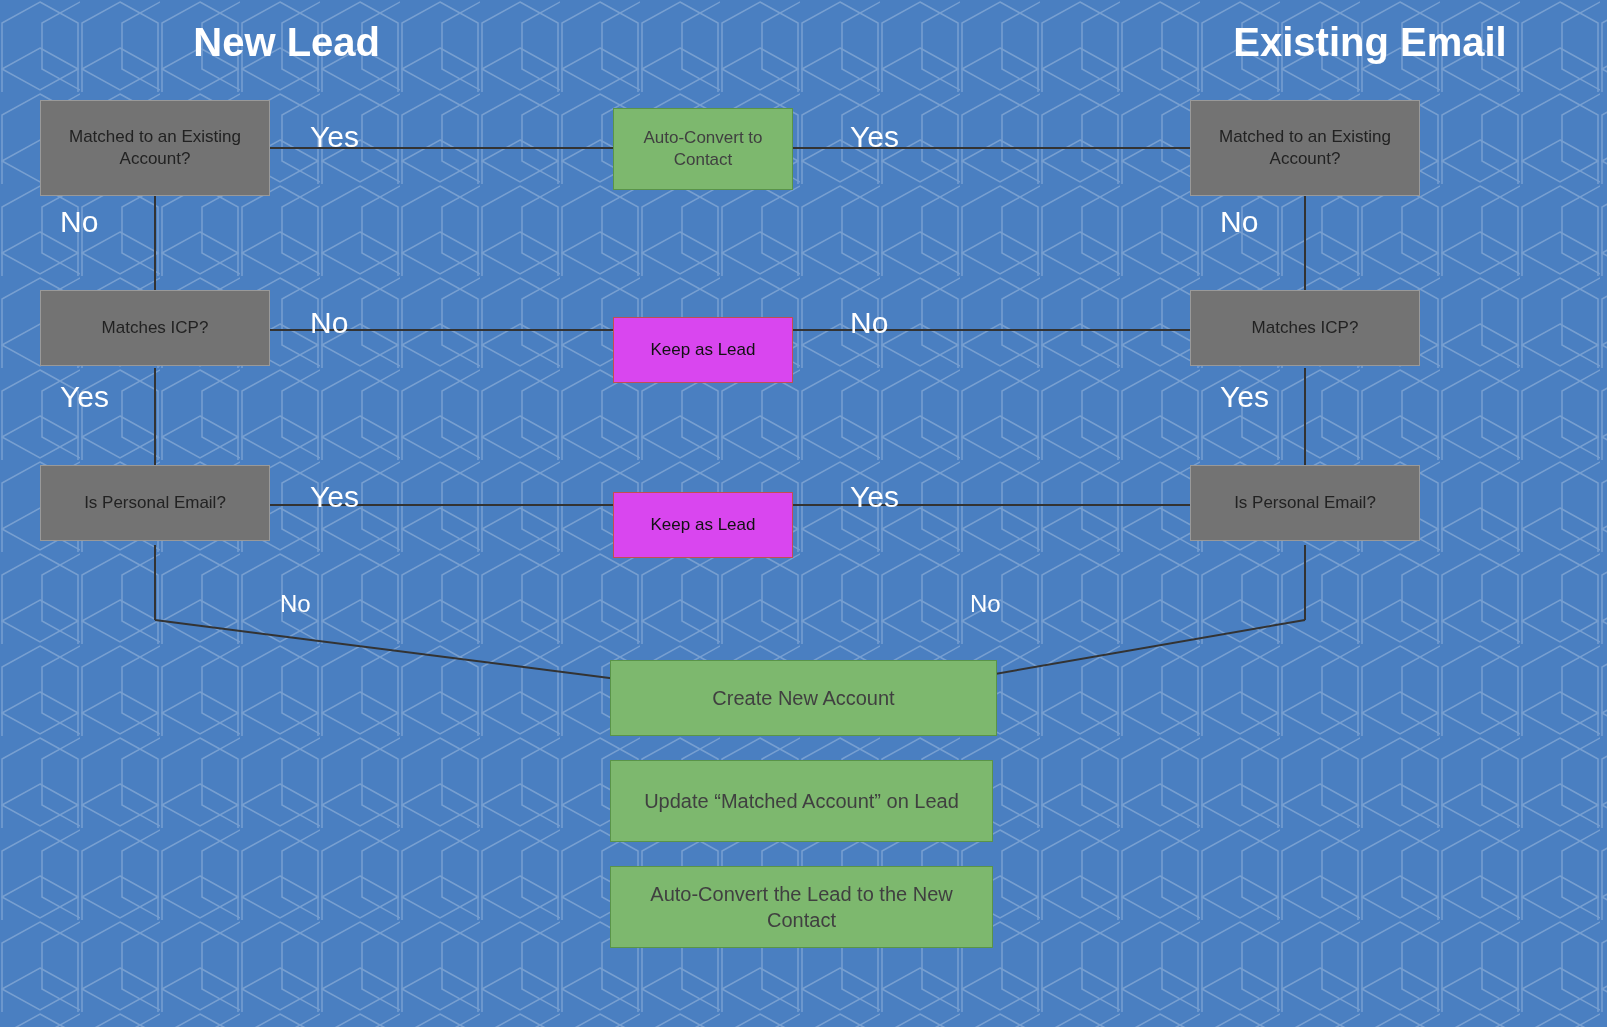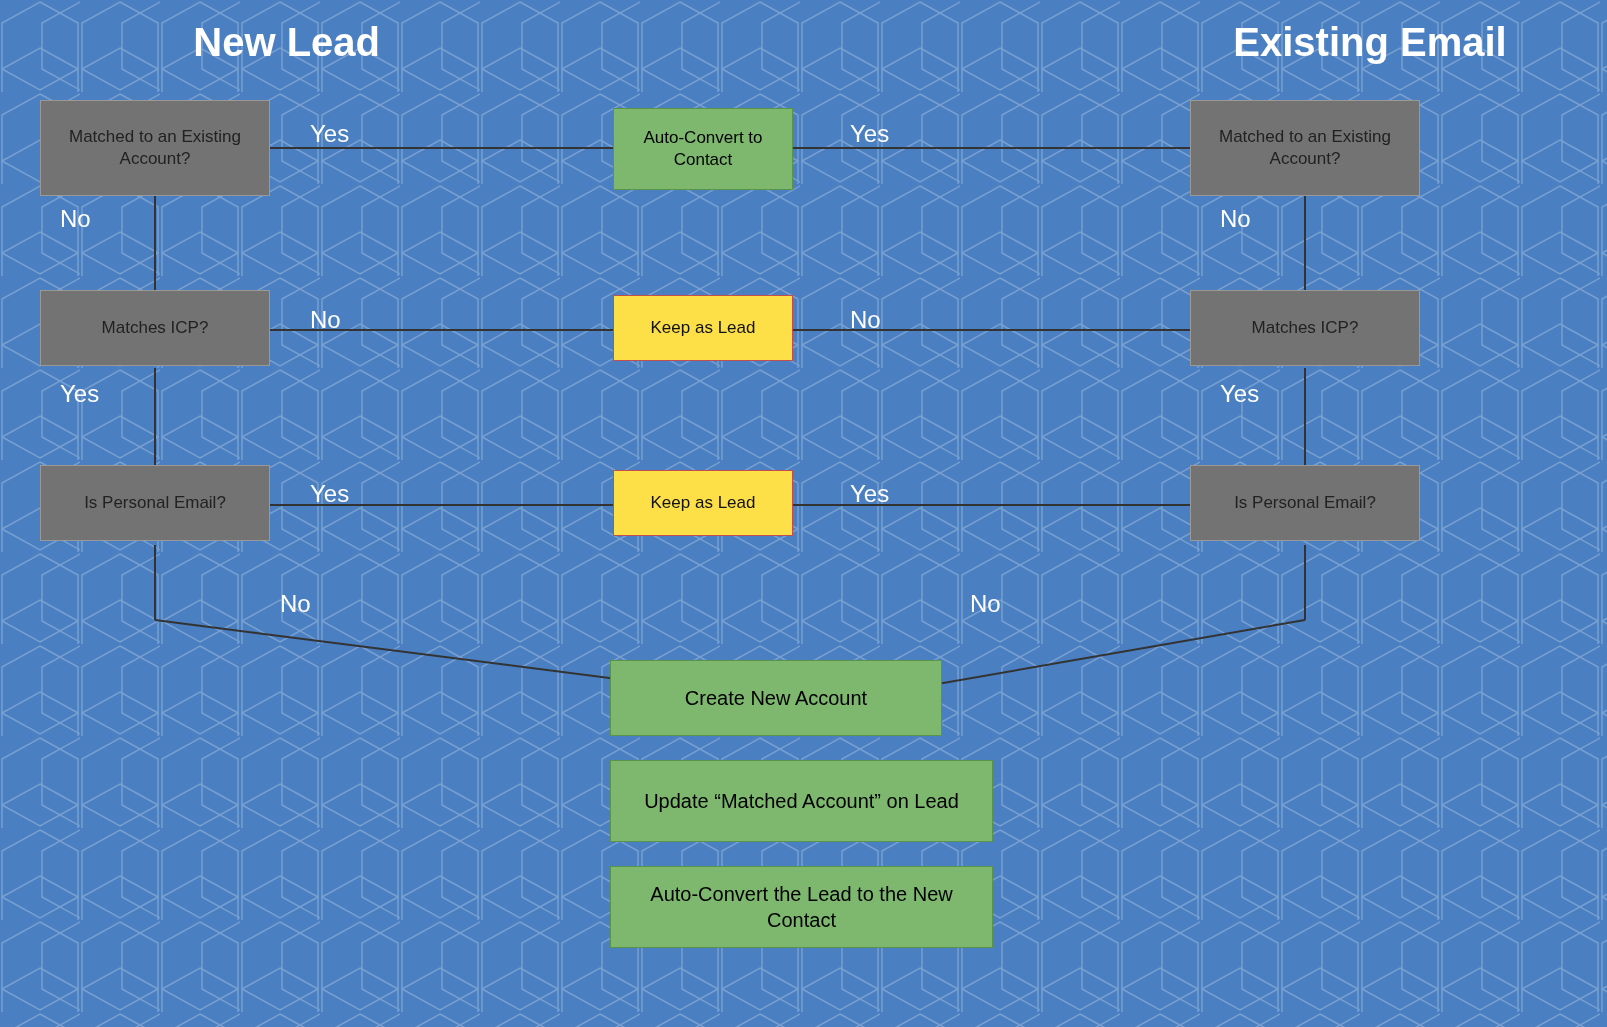--- a/index.html
+++ b/index.html
@@ -36,33 +36,34 @@
       text-align: center;
       font-size: 17px;
       color: #222;
       line-height: 1.3;
       padding: 8px 10px;
     }
 
     .node-green {
       background: #7db86e;
       border: 1.5px solid #5a9448;
-      color: #000000;
+      color: #404040;
     }
 
     .node-red {
-      background: #fde047;
+      background: #d946ef;
       border: 1.5px solid #c05050;
       color: #111;
+      margin-top: 22px;
     }
 
     .label-text {
       position: absolute;
       color: white;
-      font-size: 24px;
+      font-size: 30px;
       font-weight: 400;
       text-align: center;
     }
 
     .title-text {
       position: absolute;
       color: white;
       font-size: 40px;
       font-weight: 700;
       text-align: center;
@@ -164,19 +165,19 @@
 <div class="node-box node-red" style="left: 613px; top: 470px; width: 180px; height: 66px;">Keep as Lead</div>
 
 <div class="node-box" style="left: 1190px; top: 465px; width: 230px; height: 76px;">Is Personal Email?</div>
 
 <div class="label-text" style="left: 310px; top: 480px;">Yes</div>
 <div class="label-text" style="left: 850px; top: 480px;">Yes</div>
 
 <div class="label-text" style="left: 280px; top: 590px; font-size: 24px;">No</div>
 <div class="label-text" style="left: 970px; top: 590px; font-size: 24px;">No</div>
 
-<div class="node-box node-green" style="left: 610px; top: 660px; width: 332px; height: 76px; font-size: 20px;">Create  New Account</div>
+<div class="node-box node-green" style="left: 610px; top: 660px; width: 387px; height: 76px; font-size: 20px;">Create  New Account</div>
 
 <div class="node-box node-green" style="left: 610px; top: 760px; width: 383px; height: 82px; font-size: 20px; text-align: center;">Update “Matched
 Account” on Lead</div>
 
 <div class="node-box node-green" style="left: 610px; top: 866px; width: 383px; height: 82px; font-size: 20px;">Auto-Convert the Lead
 to the New Contact</div>
 
 </body></html>

